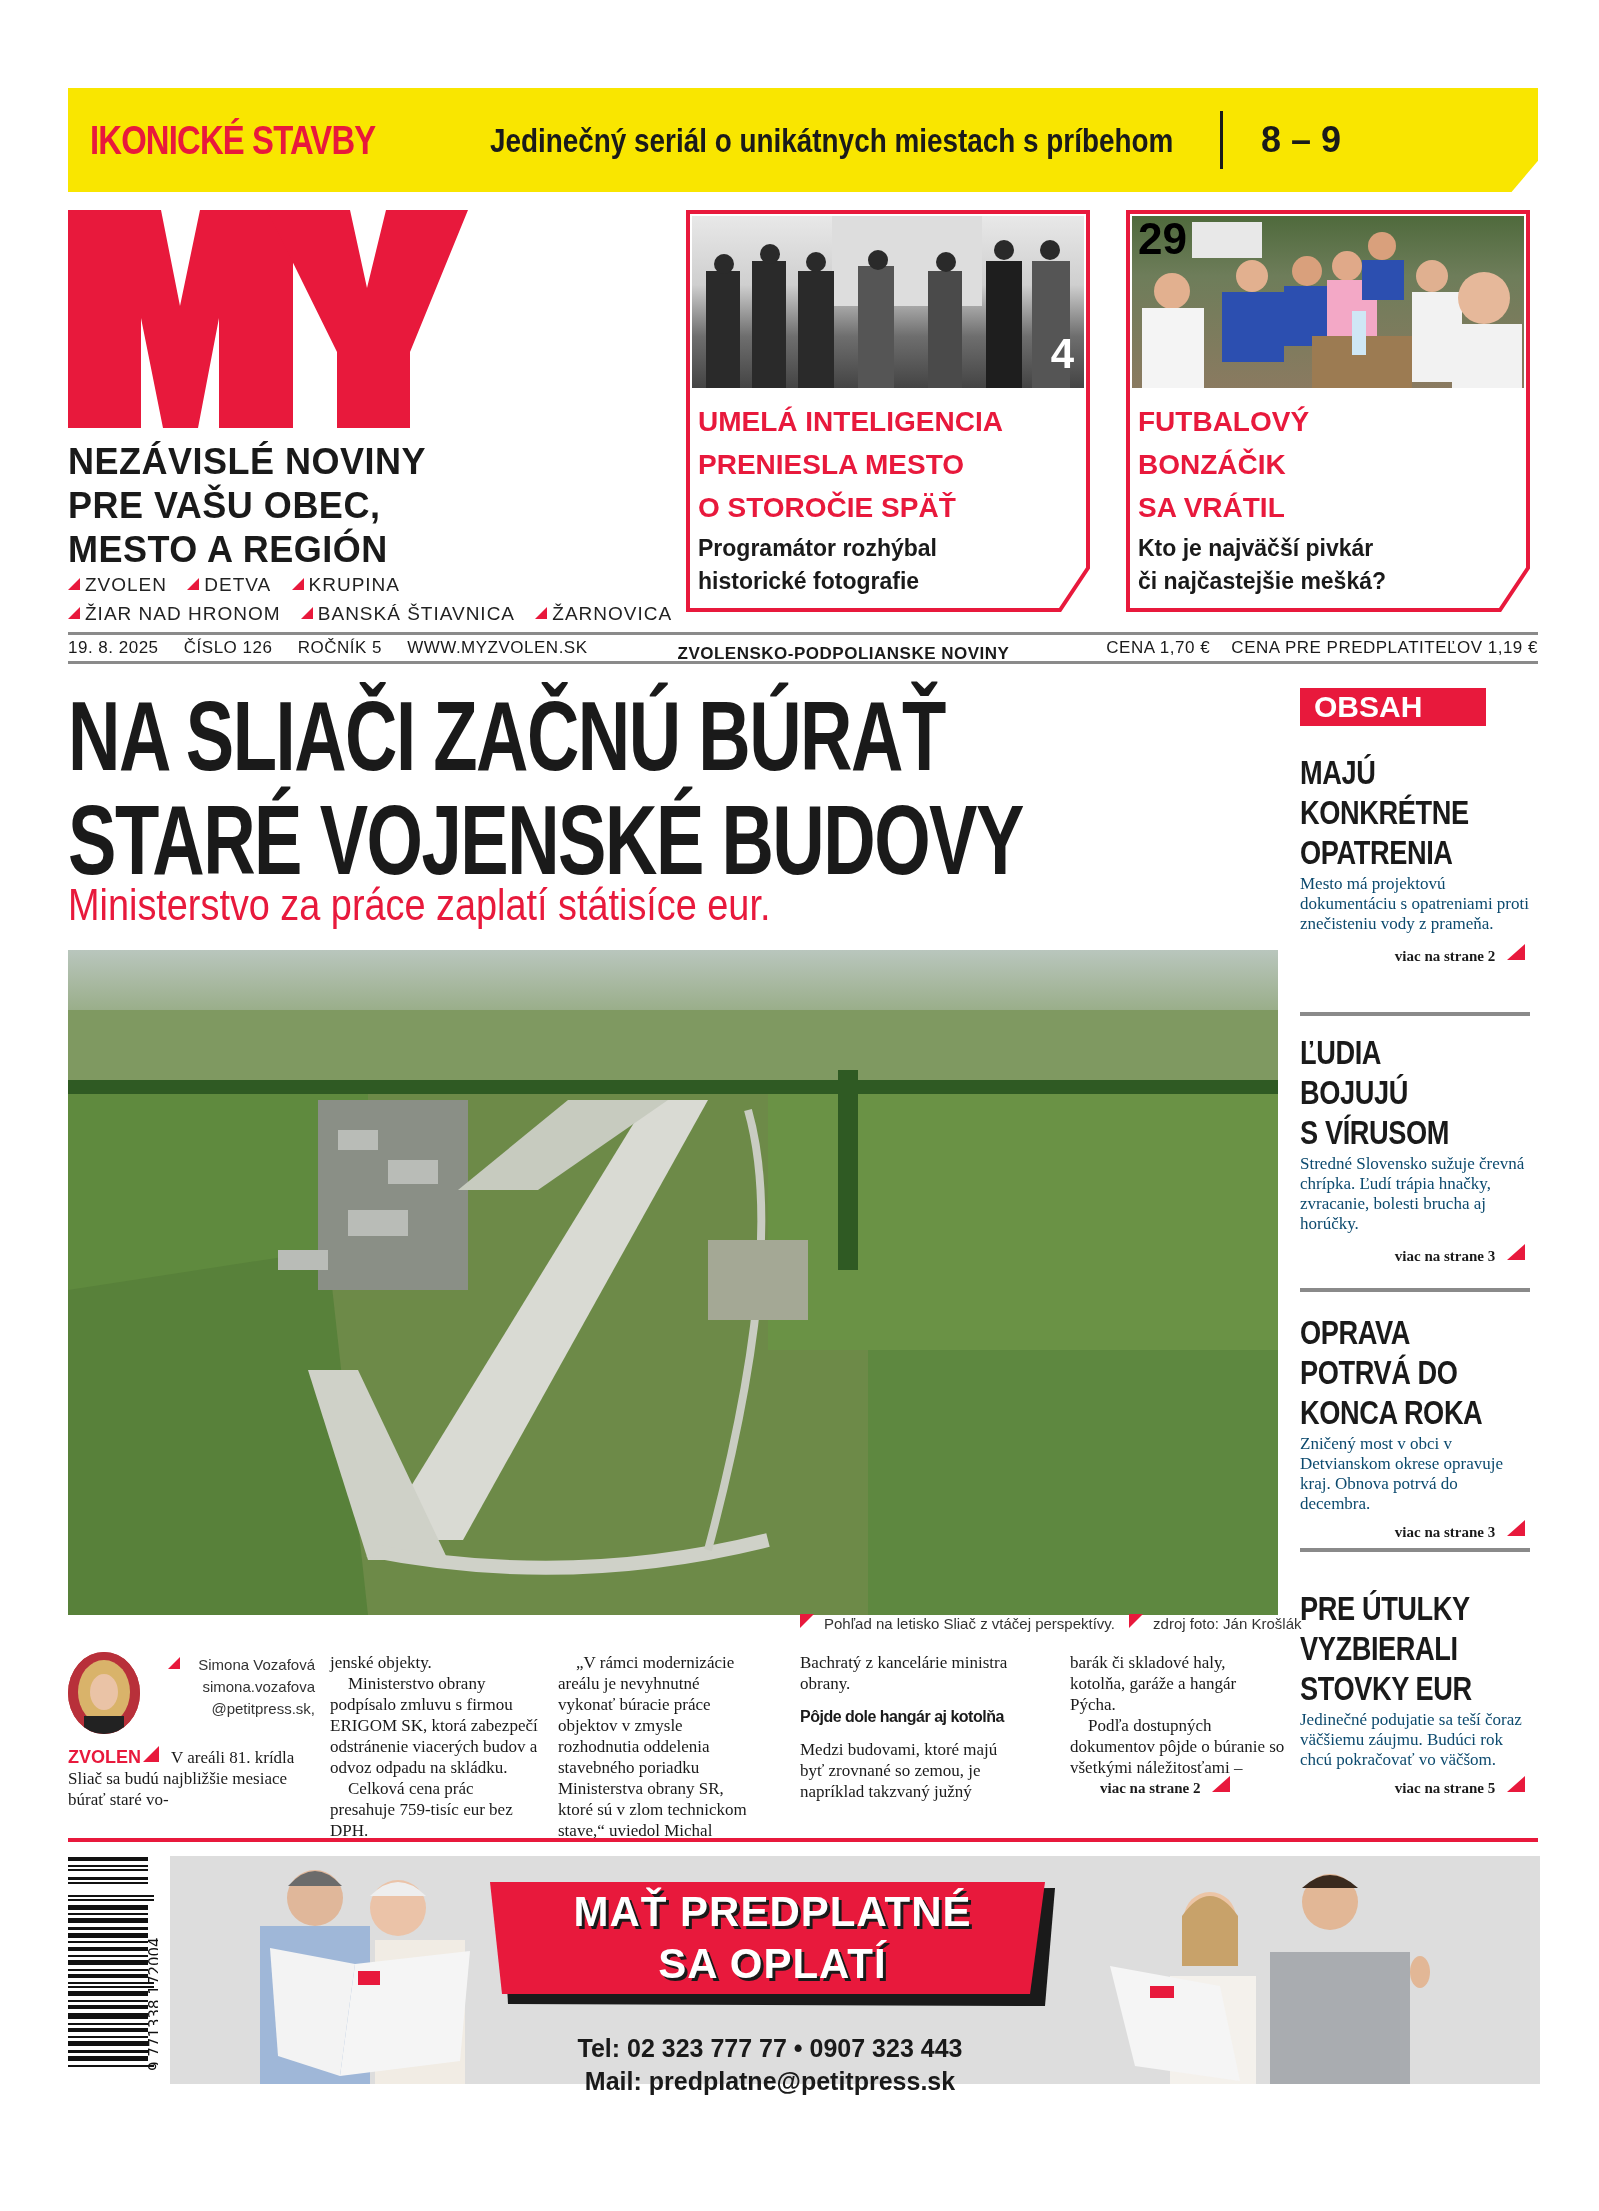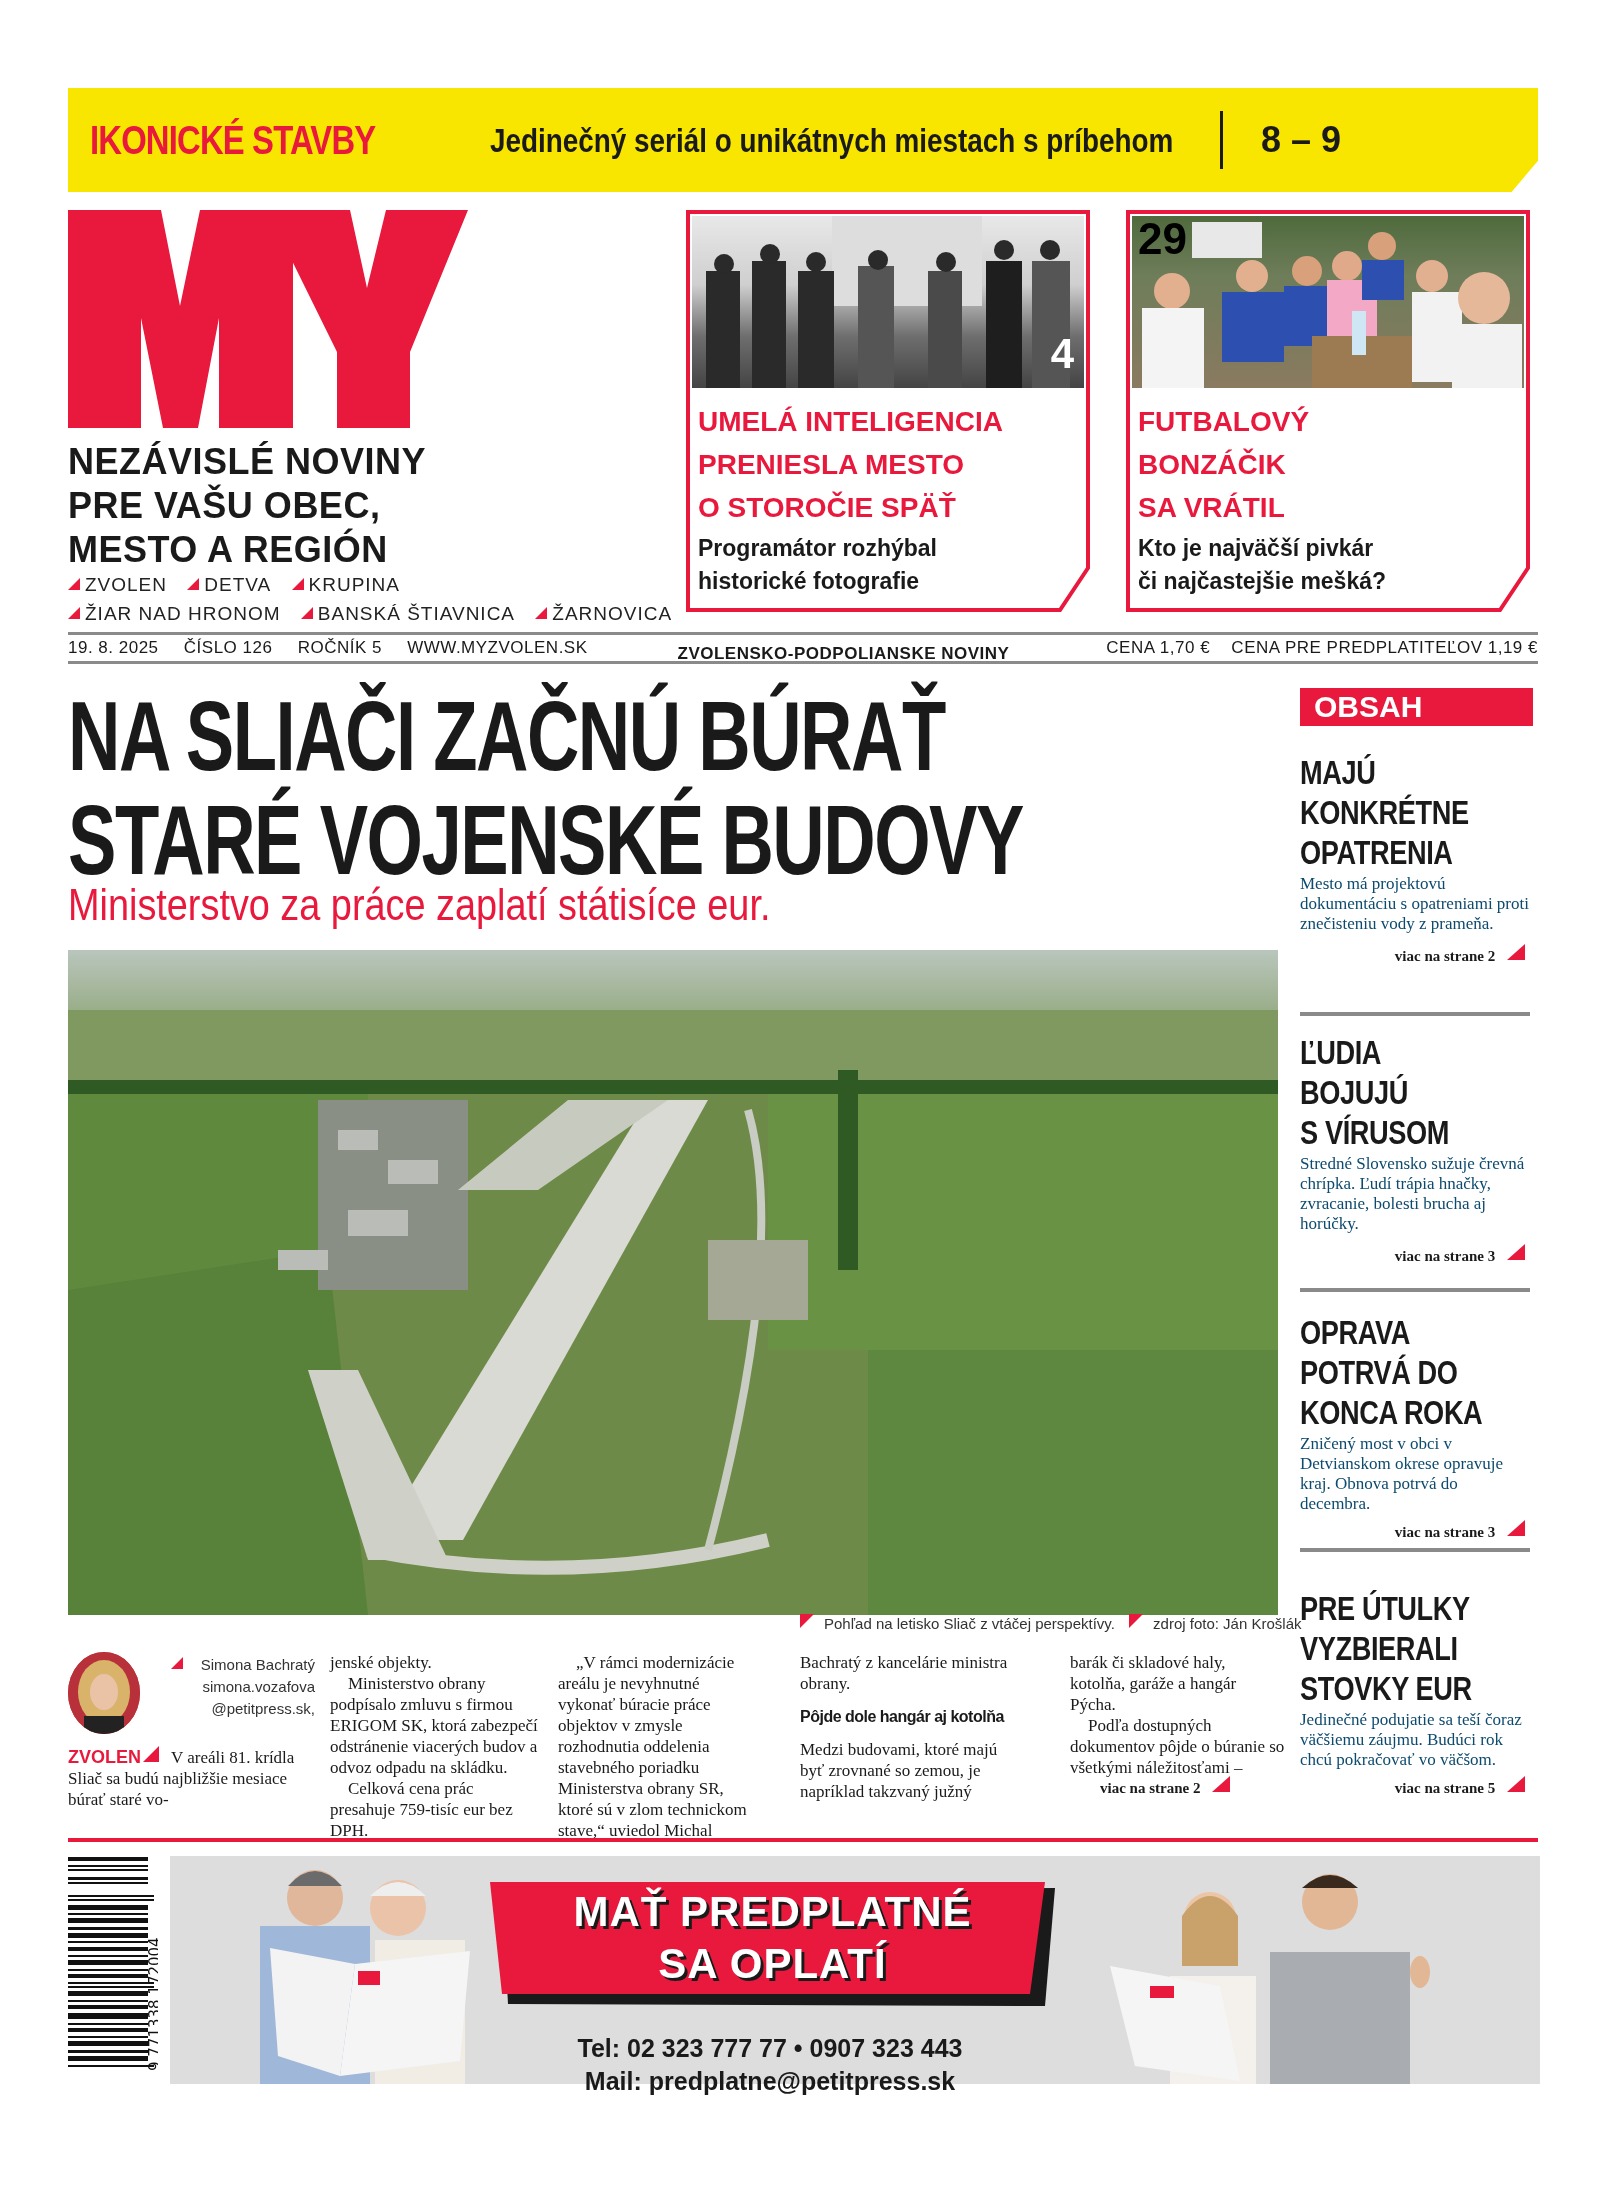--- a/index.html
+++ b/index.html
@@ -35,21 +35,21 @@
   
   #headline { left: 68px; top: 684px; font-family: "Liberation Sans", sans-serif; font-weight: 900; font-size: 98px; line-height: 104px; letter-spacing: -2px; color: #1a1a1a; transform: scaleX(0.74); transform-origin: left top; white-space: nowrap; }
   #subhead { left: 68px; top: 880px; color: #e8193c; font-size: 44px; font-weight: 300; transform: scaleX(0.86); transform-origin: left top; white-space: nowrap; }
 
   
   #aerial { left: 68px; top: 950px; width: 1210px; height: 665px; overflow: hidden; background: #6f8a4e; }
   #caption { left: 800px; top: 1614px; font-size: 15px; color: #333; white-space: nowrap; }
   #caption span { margin-right: 10px; }
 
   
-  #obsah { left: 1300px; top: 688px; width: 233px; height: 38px; background: #e8193c; color: #fff; font-weight: 900; font-size: 30px; padding-left: 14px; line-height: 38px; }
+  #obsah { left: 1300px; top: 688px; width: 186px; height: 38px; background: #e8193c; color: #fff; font-weight: 900; font-size: 30px; padding-left: 14px; line-height: 38px; }
   .sb-item { left: 1300px; width: 230px; }
   .sb-item .h { font-weight: 900; font-size: 34px; line-height: 40px; color: #1a1a1a; transform: scaleX(0.8); transform-origin: left top; white-space: nowrap; letter-spacing: -0.5px; }
   .sb-item .p { font-family: "Liberation Serif", serif; font-size: 17px; line-height: 20px; color: #0c4a6e; margin-top: 2px; }
   .sb-item .more { font-family: "Liberation Serif", serif; font-weight: 700; font-size: 15px; text-align: right; margin-top: 10px; white-space: nowrap; }
   .sb-rule { left: 1300px; width: 230px; height: 4px; background: #8a8a8a; }
 
   
   #author-photo { left: 68px; top: 1652px; width: 72px; height: 82px; border-radius: 50%; overflow: hidden; background: #c43a3a; }
   #author { left: 160px; top: 1654px; font-size: 15px; line-height: 22px; color: #333; text-align: right; width: 155px; }
   .col { font-family: "Liberation Serif", serif; font-size: 17px; line-height: 21px; color: #1a1a1a; width: 195px; }
@@ -281,21 +281,21 @@
 
 <div id="author-photo" class="abs">
   <svg width="72" height="82" viewBox="0 0 72 82">
     <rect width="72" height="82" fill="#b8303a"></rect>
     <ellipse cx="36" cy="40" rx="26" ry="32" fill="#d9b36a"></ellipse>
     <ellipse cx="36" cy="40" rx="14" ry="18" fill="#eac3a6"></ellipse>
     <rect x="16" y="64" width="40" height="18" fill="#222"></rect>
   </svg>
 </div>
 <div id="author" class="abs">
-  <div><span class="tri" style="margin-right:18px;"></span><span>Simona Bachratý</span></div>
+  <div><span class="tri" style="margin-right:18px;"></span><span>Simona Vozafová</span></div>
   <div>simona.vozafova</div>
   <div>@petitpress.sk,</div>
 </div>
 
 <div id="zvolen-lead" class="abs col">
   <span class="loc">ZVOLEN</span><span class="tri" style="margin-left:2px; margin-right:12px; border-left-width:16px; border-bottom-width:16px;"></span><span>V areáli 81. krídla Sliač sa budú najbližšie mesiace búrať staré vo-</span>
 </div>
 
 <div class="abs col" style="left:330px; top:1652px; width:210px;">
   <div>jenské objekty.</div>

